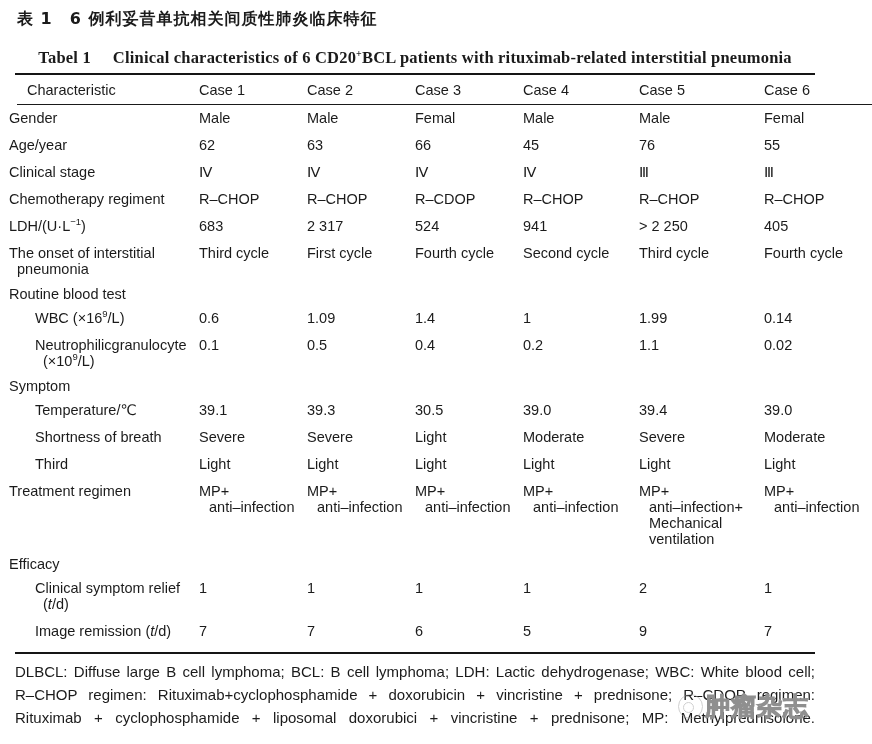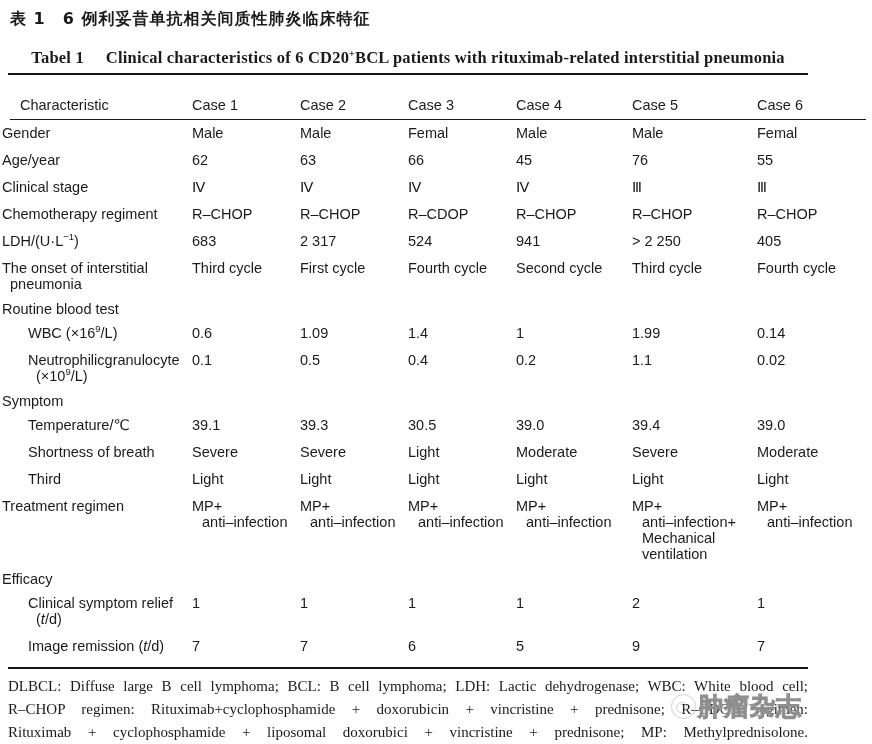--- a/index.html
+++ b/index.html
@@ -2,29 +2,29 @@
 <html><head>
 <meta charset="utf-8">
 <style>
   html, body { margin: 0; padding: 0; background: #ffffff; }
   body {
     width: 872px; height: 744px; overflow: hidden; position: relative;
     font-family: "Liberation Sans", "DejaVu Sans", sans-serif;
     color: #1b1b1b;
     -webkit-font-smoothing: antialiased;
   }
-  .page { position: relative; width: 816px; height: 744px; background: #fff; }
+  .page { position: relative; width: 816px; height: 744px; background: #fff; padding-left: 7px; }
 
   .caption-zh {
     padding: 9px 10px 0 10px;
     font-family: "DejaVu Sans", sans-serif;
     font-size: 16px; font-weight: 700; letter-spacing: 1px;
   }
   .caption-en {
-    margin: 18px 8px 15px 8px;
+    margin: 18px 8px 0 8px;
     text-align: center;
     font-family: "Liberation Serif", "DejaVu Serif", serif;
     font-size: 16.5px; font-weight: 700;
     padding-bottom: 5px;
     border-bottom: 2.5px solid #151515;
     letter-spacing: .2px;
   }
   .caption-en .gap { display: inline-block; width: 22px; }
   .caption-en sup { font-size: 10px; }
 
@@ -52,21 +52,20 @@
 
   .footnote {
     margin: 7px 8px 0 8px;
     border-top: 2.5px solid #151515;
     padding-top: 6px;
     font-size: 15px; line-height: 23px;
   }
   .footnote .fn-line {
     text-align: justify;
     text-align-last: justify;
-    font-family: Liberation Serif, serif;
   }
 
   .watermark {
     position: absolute; top: 690px; right: 14px;
     display: flex; align-items: center; gap: 2px;
     pointer-events: none;
   }
   .wm-logo {
     width: 23px; height: 23px; border: 1.5px solid #a8a8a8;
     border-radius: 50%; opacity: .55; position: relative; flex: 0 0 auto;

